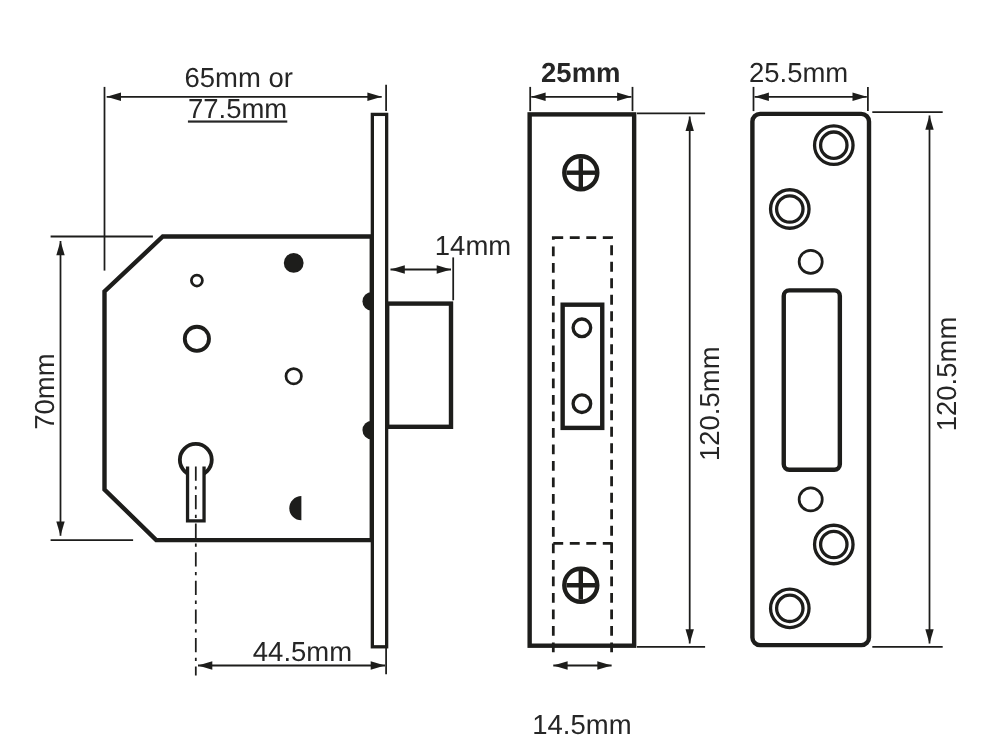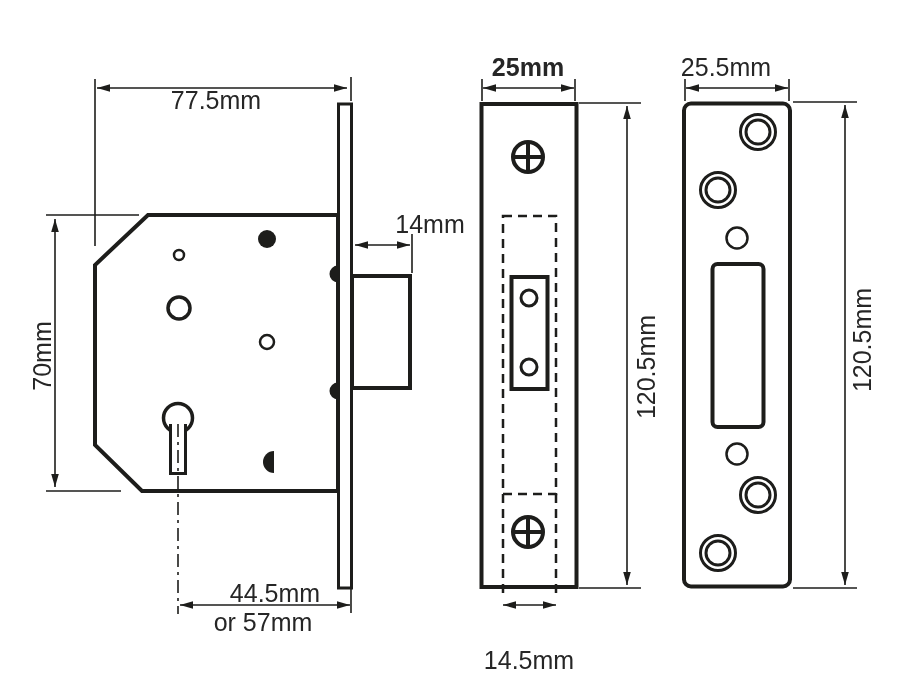--- a/index.html
+++ b/index.html
@@ -171,24 +171,24 @@
       <polygon class="fillb" points="788,88 775,84.2 775,91.8"></polygon>
 
       <line class="ln w16" x1="793" y1="102" x2="857" y2="102"></line>
       <line class="ln w16" x1="793" y1="588" x2="857" y2="588"></line>
       <line class="ln w16" x1="845" y1="105" x2="845" y2="585"></line>
       <polygon class="fillb" points="845,105 841.2,118 848.8,118"></polygon>
       <polygon class="fillb" points="845,585 841.2,572 848.8,572"></polygon>
     </g>
   </svg>
 
-  <div class="dim-label" style="left:216px;top:100px;">77.5mm</div>
+  <div class="dim-label" style="left:217px;top:72px;">65mm or</div>
+  <div class="dim-label" style="left:216px;top:100px;text-decoration:underline;">77.5mm</div>
   <div class="dim-label vert" style="left:42px;top:356px;">70mm</div>
   <div class="dim-label" style="left:393px;top:224px;margin-left:37px;">14mm</div>
   <div class="dim-label" style="left:275px;top:593px;">44.5mm</div>
-  <div class="dim-label" style="left:263px;top:622px;">or 57mm</div>
   <div class="dim-label" style="left:528px;top:67px;font-weight:bold;">25mm</div>
   <div class="dim-label vert" style="left:646px;top:367px;">120.5mm</div>
   <div class="dim-label" style="left:529px;top:660px;">14.5mm</div>
   <div class="dim-label" style="left:726px;top:67px;">25.5mm</div>
   <div class="dim-label vert" style="left:862px;top:340px;">120.5mm</div>
 
 </div>
 
 </body></html>

